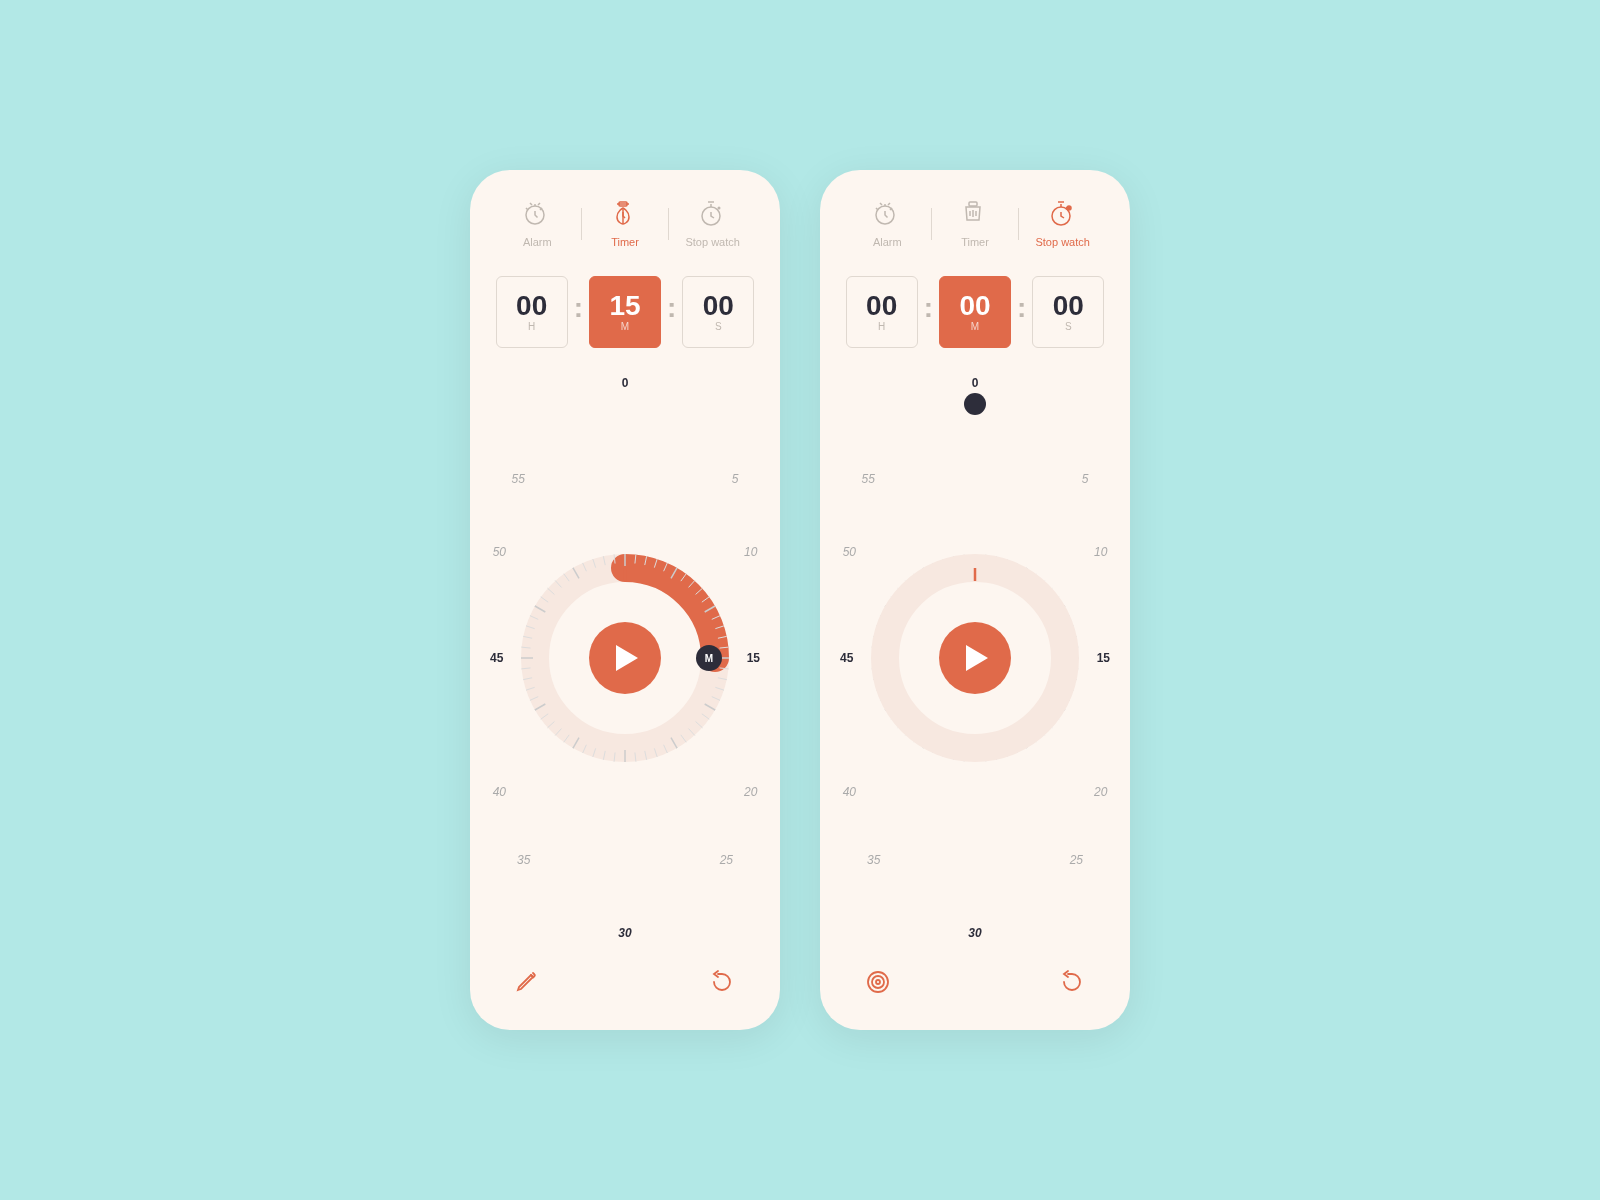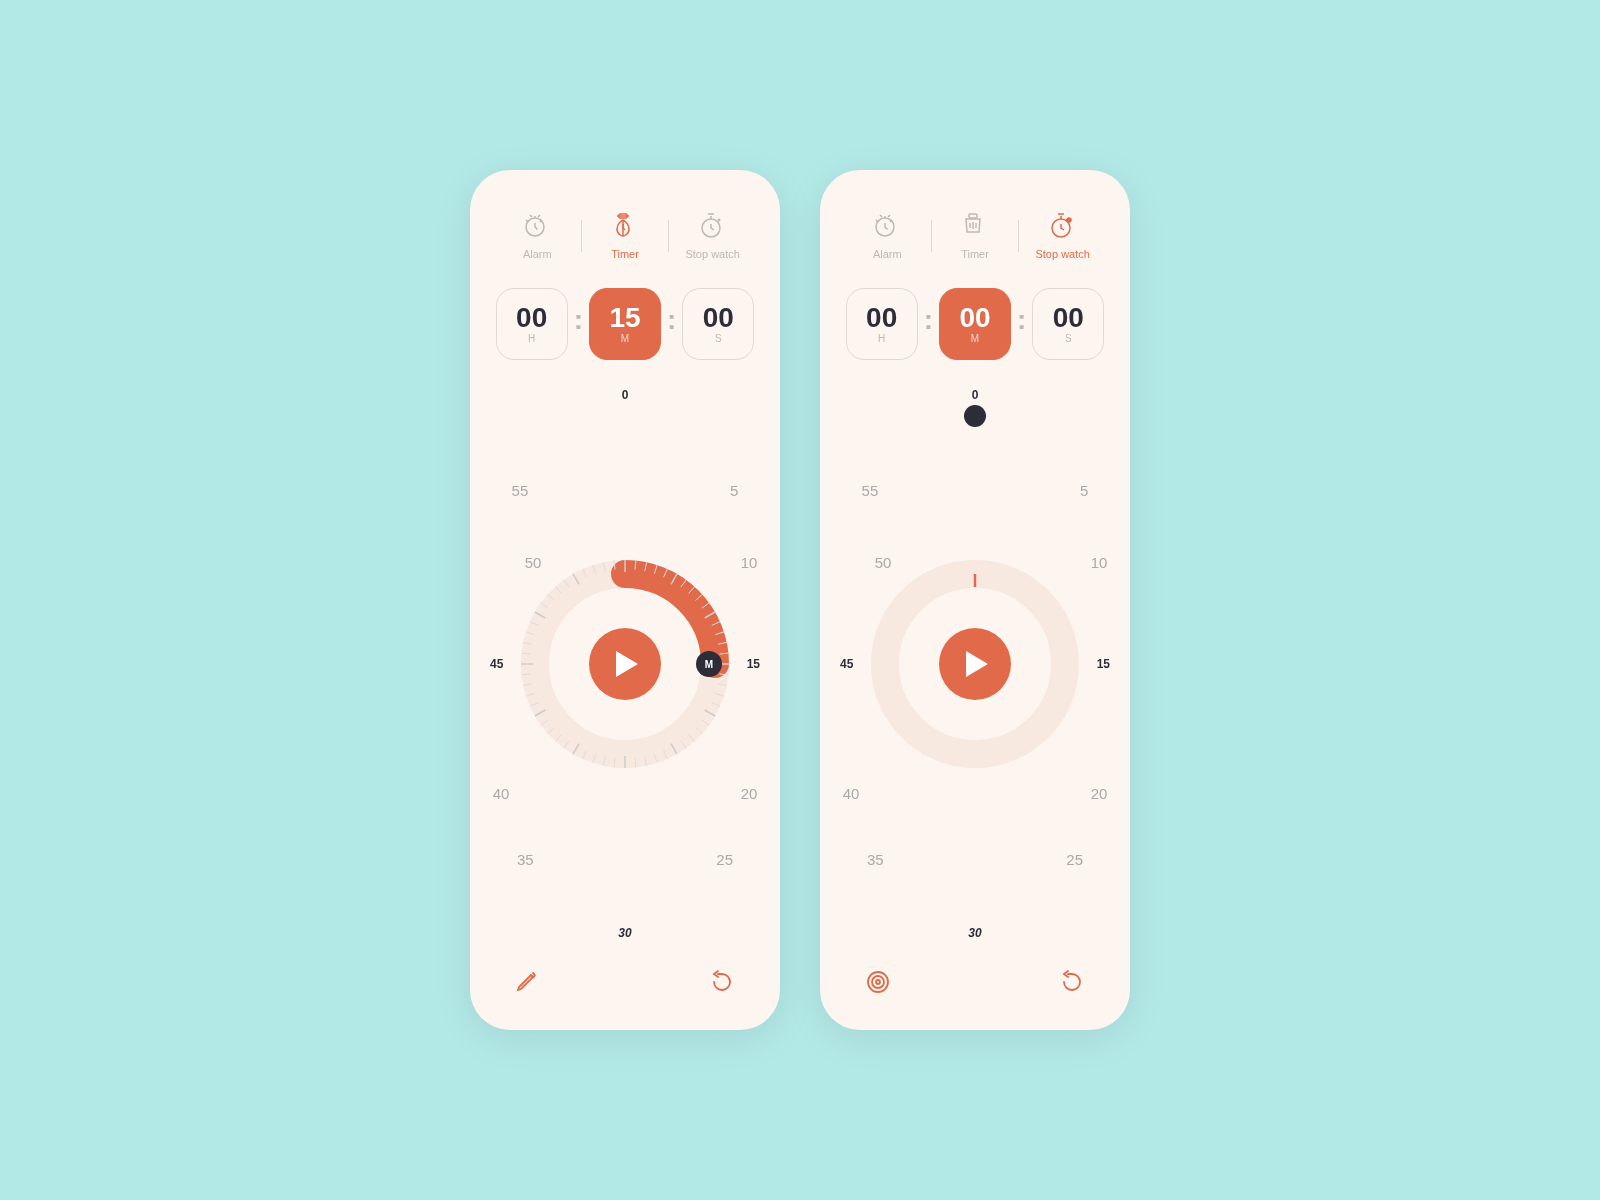--- a/index.html
+++ b/index.html
@@ -13,21 +13,21 @@
     }
     .phones-container {
       display: flex;
       gap: 40px;
       align-items: center;
     }
     .phone {
       width: 310px;
       background: #fdf6f0;
       border-radius: 40px;
-      padding: 42px 24px 30px 24px;
+      padding: 30px 24px 30px 24px;
       display: flex;
       flex-direction: column;
       align-items: center;
       box-shadow: 0 8px 40px rgba(0,0,0,0.08);
       min-height: 860px;
     }
     
     .nav-tabs {
       display: flex;
       align-items: center;
@@ -66,21 +66,21 @@
     
     .time-display {
       display: flex;
       align-items: center;
       gap: 6px;
       margin-bottom: 28px;
     }
     .time-box {
       width: 72px;
       height: 72px;
-      border-radius: 18px;
+      border-radius: 6px;
       border: 1.5px solid #e0d8d0;
       display: flex;
       flex-direction: column;
       align-items: center;
       justify-content: center;
       background: #fdf6f0;
     }
     .time-box.active {
       background: #e06a4a;
       border-color: #e06a4a;
@@ -127,30 +127,31 @@
     
     .lbl-0   { top: 0; left: 50%; transform: translateX(-50%); }
     
     .lbl-15  { top: 50%; right: 0; transform: translateY(-50%); }
     
     .lbl-30  { bottom: 0; left: 50%; transform: translateX(-50%); font-style: italic; }
     
     .lbl-45  { top: 50%; left: 0; transform: translateY(-50%); }
     .dial-label-sm {
       position: absolute;
-      font-size: 15px;
+      font-size: 12px;
       color: #aaa;
+      font-style: italic;
     }
     .lbl-5   { top: 17%; right: 8%; }
     .lbl-10  { top: 30%; right: 1%; }
     .lbl-20  { bottom: 25%; right: 1%; }
     .lbl-25  { bottom: 13%; right: 10%; }
     .lbl-35  { bottom: 13%; left: 10%; }
     .lbl-40  { bottom: 25%; left: 1%; text-align: right; }
-    .lbl-50  { top: 30%; left: 1%; margin-left: 32px; }
+    .lbl-50  { top: 30%; left: 1%; }
     .lbl-55  { top: 17%; left: 8%; }
     .dial-svg {
       position: absolute;
       top: 0; left: 0;
       width: 100%;
       height: 100%;
     }
     
     .play-center {
       position: absolute;

